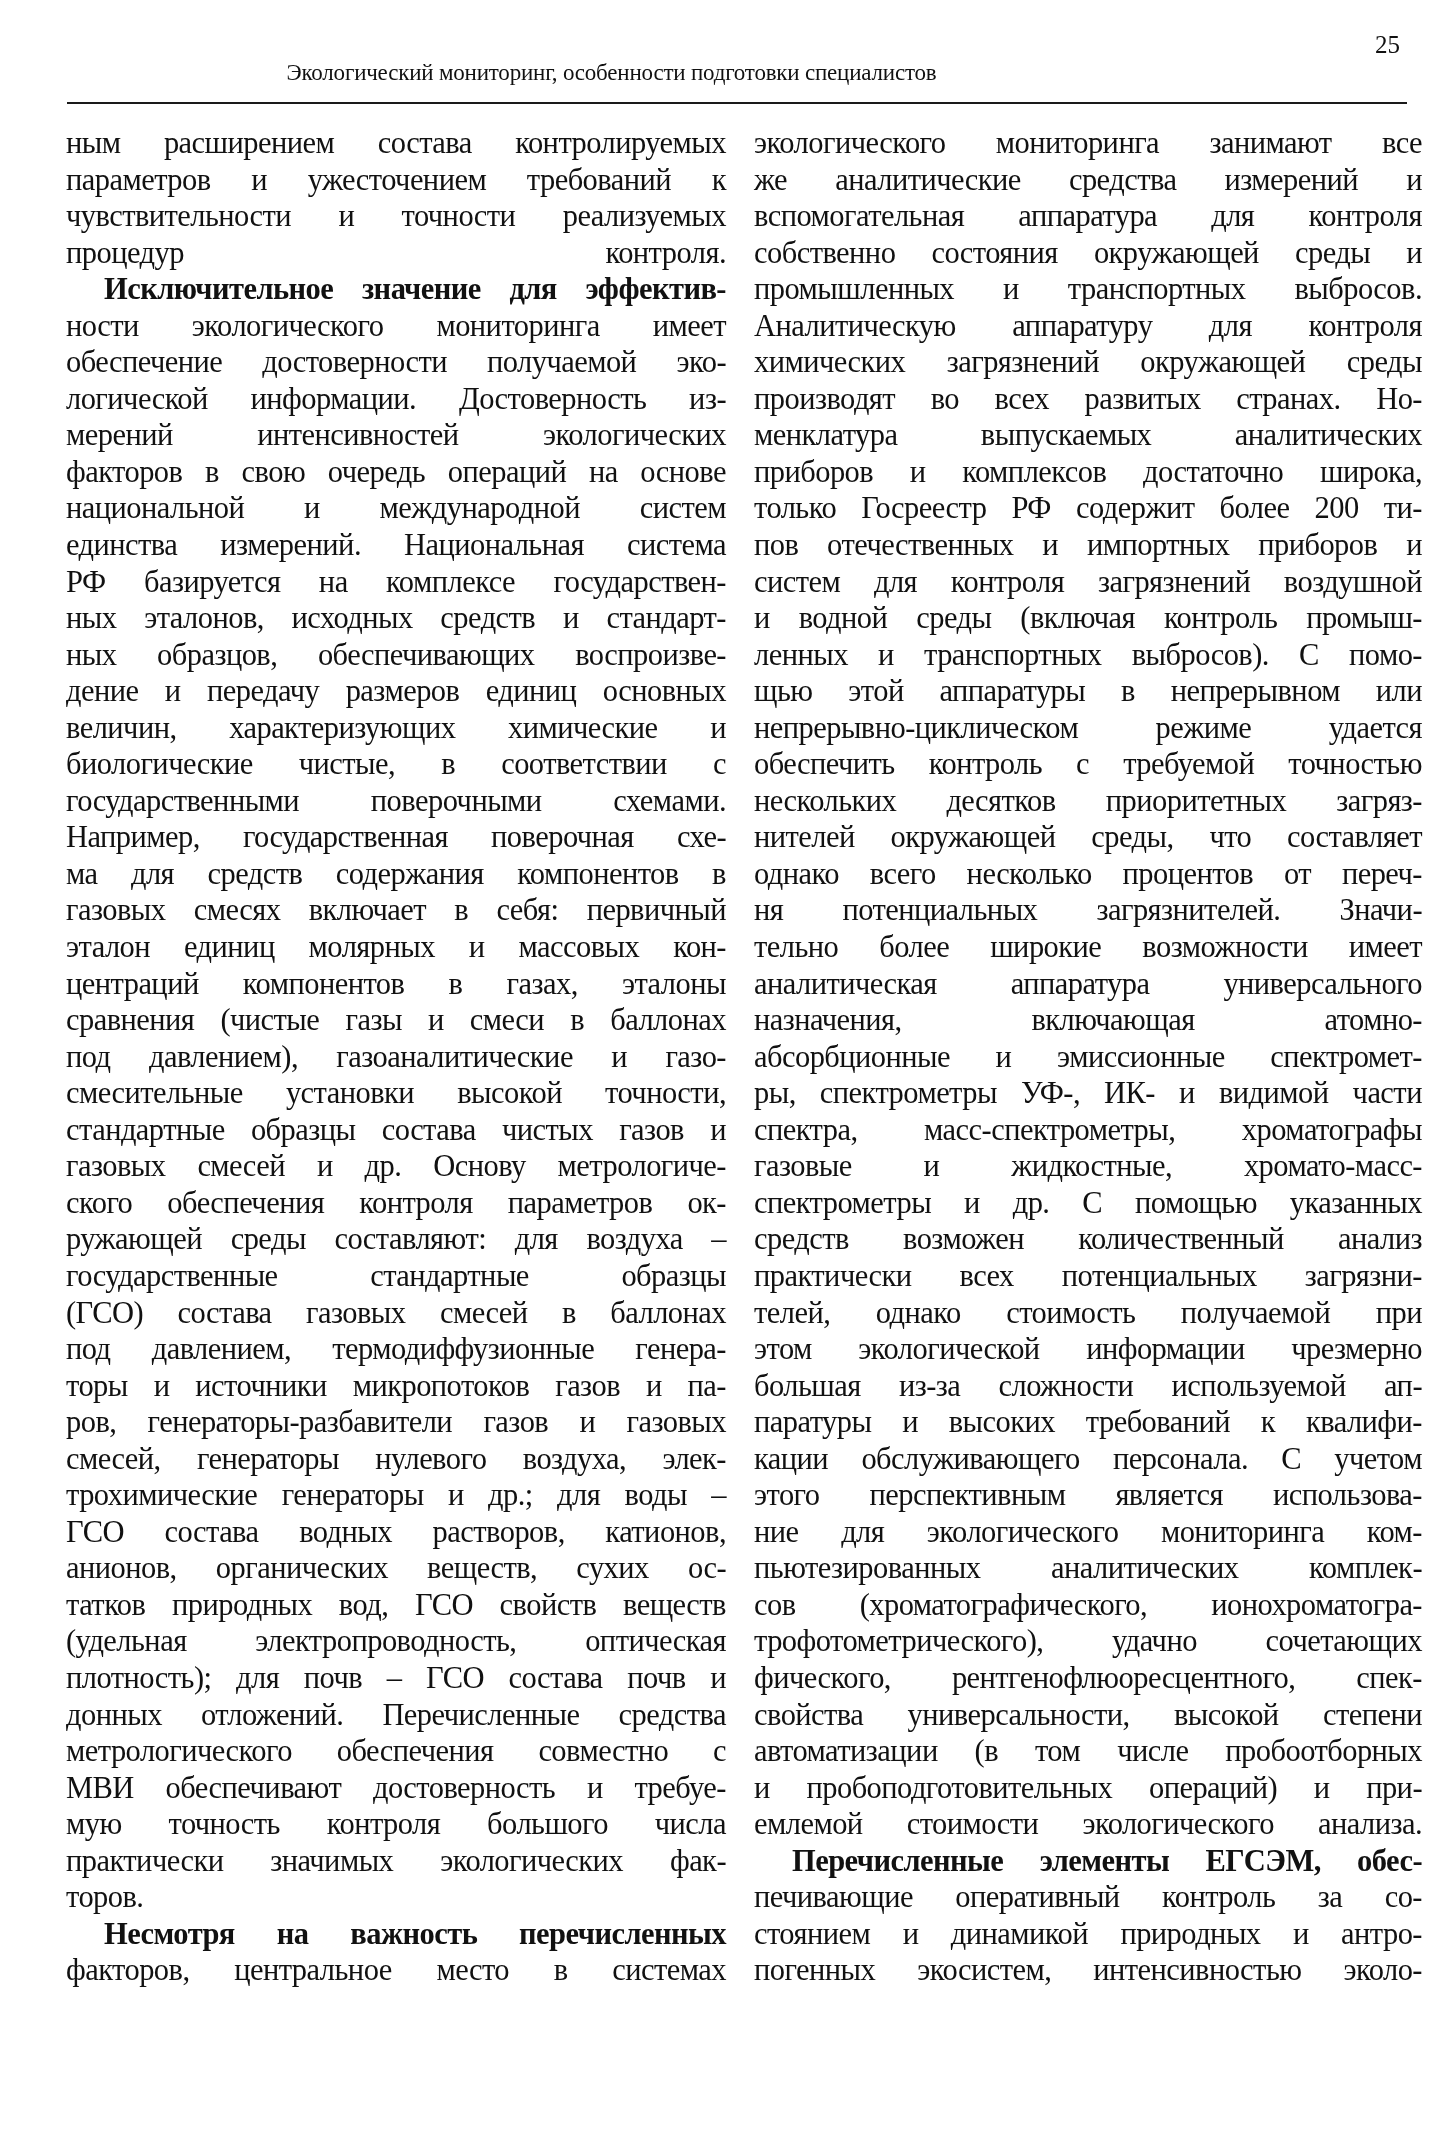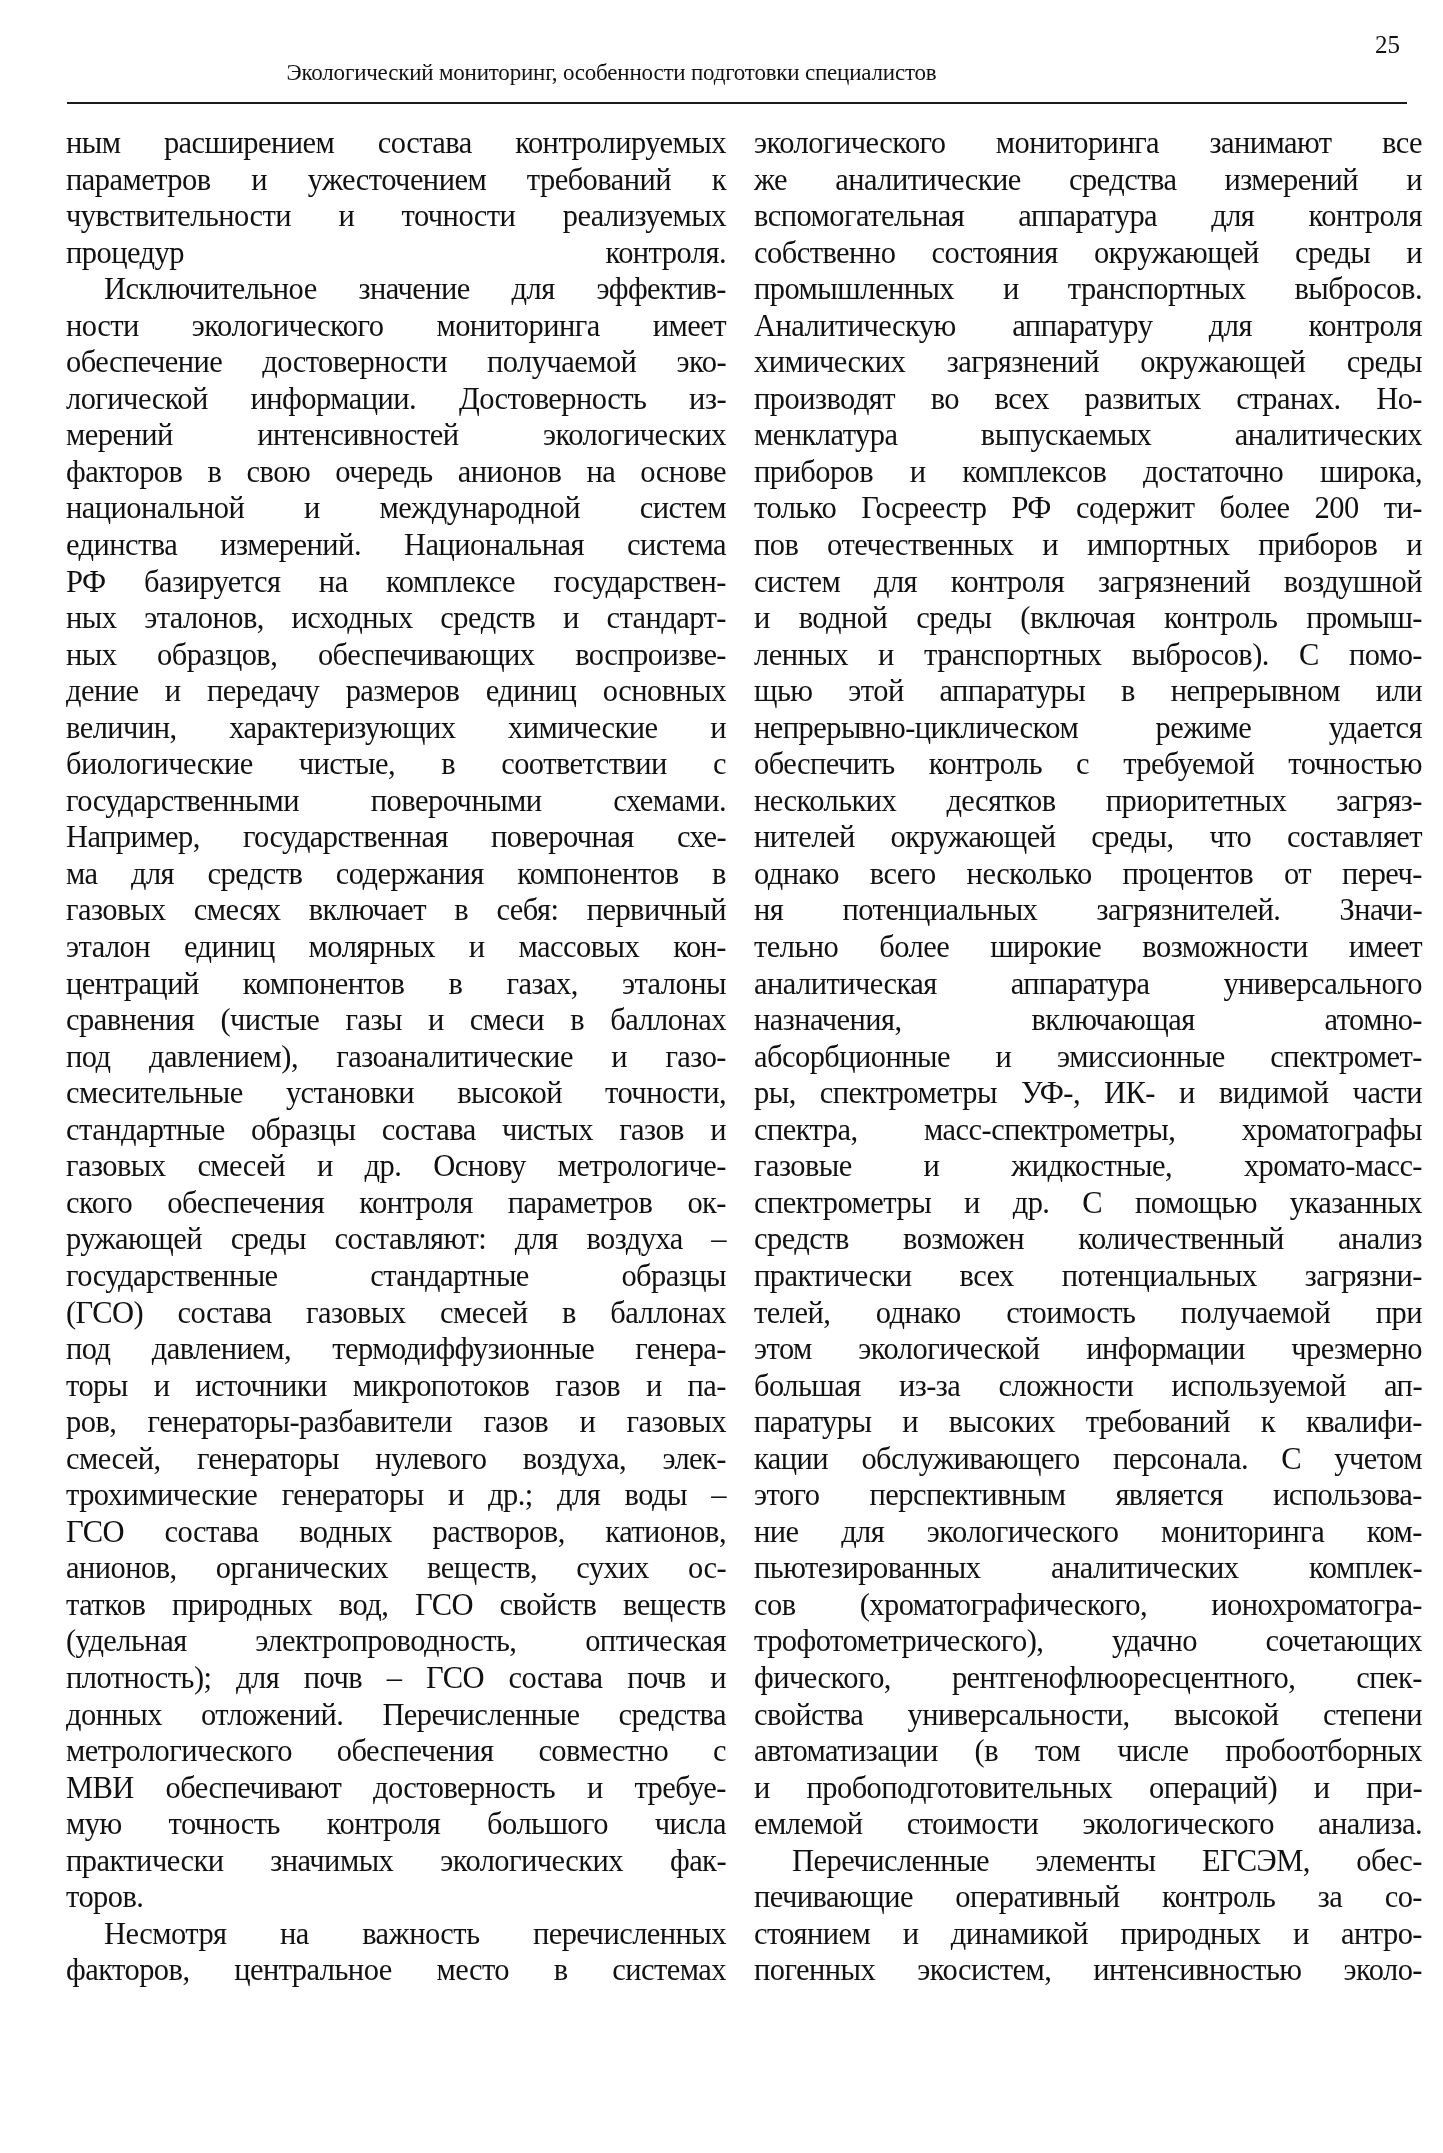--- a/index.html
+++ b/index.html
@@ -59,40 +59,41 @@
     white-space: pre;
     height: 36.55px;
     line-height: 36.55px;
   }
   .jl.last {
     justify-content: space-between;
     gap: 9px;
   }
   .jl.indent {
     padding-left: 38px;
+    font-weight: bold;
   }
 </style>
 </head>
 <body>
 
 <div class="page-number">25</div>
 <div class="running-header">Экологический мониторинг, особенности подготовки специалистов</div>
 <div class="header-rule"></div>
 
 <div class="col col-left" id="col-left">
     <div class="jl"><span>ным</span><span>расширением</span><span>состава</span><span>контролируемых</span></div>
     <div class="jl"><span>параметров</span><span>и</span><span>ужесточением</span><span>требований</span><span>к</span></div>
     <div class="jl"><span>чувствительности</span><span>и</span><span>точности</span><span>реализуемых</span></div>
     <div class="jl last"><span>процедур</span><span>контроля.</span></div>
     <div class="jl indent"><span>Исключительное</span><span>значение</span><span>для</span><span>эффектив-</span></div>
     <div class="jl"><span>ности</span><span>экологического</span><span>мониторинга</span><span>имеет</span></div>
     <div class="jl"><span>обеспечение</span><span>достоверности</span><span>получаемой</span><span>эко-</span></div>
     <div class="jl"><span>логической</span><span>информации.</span><span>Достоверность</span><span>из-</span></div>
     <div class="jl"><span>мерений</span><span>интенсивностей</span><span>экологических</span></div>
-    <div class="jl"><span>факторов</span><span>в</span><span>свою</span><span>очередь</span><span>анионов</span><span>на</span><span>основе</span></div>
+    <div class="jl"><span>факторов</span><span>в</span><span>свою</span><span>очередь</span><span>операций</span><span>на</span><span>основе</span></div>
     <div class="jl"><span>национальной</span><span>и</span><span>международной</span><span>систем</span></div>
     <div class="jl"><span>единства</span><span>измерений.</span><span>Национальная</span><span>система</span></div>
     <div class="jl"><span>РФ</span><span>базируется</span><span>на</span><span>комплексе</span><span>государствен-</span></div>
     <div class="jl"><span>ных</span><span>эталонов,</span><span>исходных</span><span>средств</span><span>и</span><span>стандарт-</span></div>
     <div class="jl"><span>ных</span><span>образцов,</span><span>обеспечивающих</span><span>воспроизве-</span></div>
     <div class="jl"><span>дение</span><span>и</span><span>передачу</span><span>размеров</span><span>единиц</span><span>основных</span></div>
     <div class="jl"><span>величин,</span><span>характеризующих</span><span>химические</span><span>и</span></div>
     <div class="jl"><span>биологические</span><span>чистые,</span><span>в</span><span>соответствии</span><span>с</span></div>
     <div class="jl"><span>государственными</span><span>поверочными</span><span>схемами.</span></div>
     <div class="jl"><span>Например,</span><span>государственная</span><span>поверочная</span><span>схе-</span></div>

